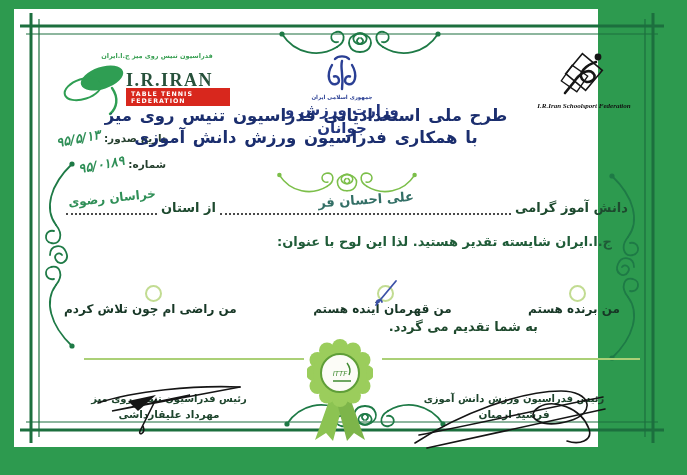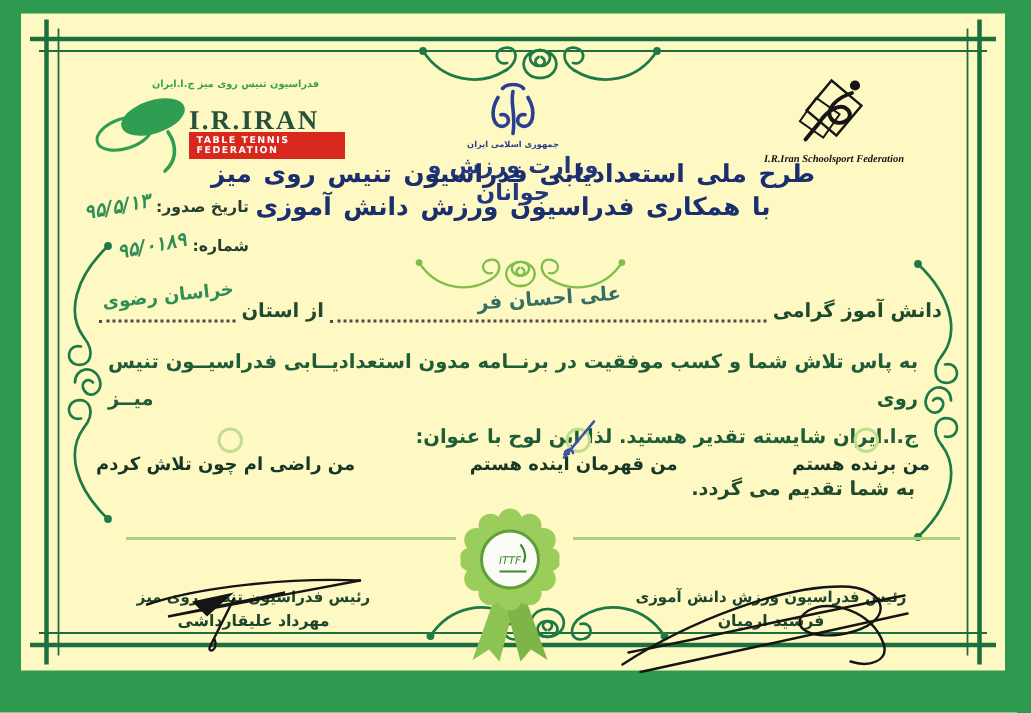--- a/index.html
+++ b/index.html
@@ -1,39 +1,39 @@
 <!DOCTYPE html>
 <html lang="fa"><head>
 <meta charset="utf-8">
 <style>
   html,body{margin:0;padding:0;}
   body{
     width:687px;height:475px;position:relative;overflow:hidden;
     background:#2d9a4f;
     font-family:"DejaVu Sans",sans-serif;
   }
-  .sheet{position:absolute;left:14px;top:9px;width:656px;height:438px;background:#fef9c3;}
+  .sheet{position:absolute;left:14px;top:9px;width:584px;height:438px;background:#ffffff;}
   .abs{position:absolute;}
   svg{display:block;}
   
   .frame{left:0;top:0;width:656px;height:438px;color:#1c6f3e;}
   .orn{color:#1e7a46;}
   .orn path{fill:none;stroke:currentColor;stroke-width:1.8;stroke-linecap:round;}
   .orn circle{fill:currentColor;}
   .divider{color:#7cbf4a;}
   
   .tt-logo{left:48px;top:45px;width:168px;height:64px;}
   .tt-caption{position:absolute;right:8px;top:-2px;width:130px;font-size:6.5px;font-weight:bold;color:#3aa054;text-align:center;direction:rtl;}
   .tt-name{position:absolute;left:64px;top:16px;font-size:18px;font-weight:bold;color:#27513b;letter-spacing:1.5px;font-family:"Liberation Serif","DejaVu Serif",serif;}
   .tt-banner{position:absolute;left:64px;top:34px;background:#d8271d;color:#fff;font-size:6.3px;font-weight:bold;letter-spacing:1px;padding:2px 5px;}
   .emblem-box{left:262px;top:46px;width:132px;text-align:center;}
   .emblem-box svg{margin:0 auto;}
   .gov-line1{font-size:5.5px;font-weight:bold;color:#2a3f94;direction:rtl;margin-top:1px;}
   .gov-line2{font-size:15px;font-weight:bold;color:#23367e;direction:rtl;margin-top:1px;}
-  .ss-logo{left:477px;top:40px;width:130px;text-align:center;}
+  .ss-logo{left:505px;top:40px;width:130px;text-align:center;}
   .ss-logo svg{margin:0 auto;}
   .ss-caption{font-size:7px;font-weight:bold;font-style:italic;color:#111;margin-top:3px;font-family:"Liberation Serif","DejaVu Serif",serif;}
   
   .meta-row{left:26px;width:126px;height:22px;direction:rtl;display:flex;align-items:center;}
   .meta-label{font-size:10.5px;font-weight:bold;color:#26402f;white-space:nowrap;}
   .hand{color:#2f8f57;font-style:italic;font-weight:bold;}
   .meta-val{font-size:13px;transform:rotate(-11deg);margin-right:4px;white-space:nowrap;}
   
   .title{left:0;top:96px;width:100%;text-align:center;direction:rtl;color:#1b2e6e;font-weight:bold;font-size:16.5px;line-height:22px;word-spacing:2px;}
   
@@ -190,21 +190,20 @@
   </svg>
 
   <div class="abs student">
     <span>دانش آموز گرامی</span>
     <span class="dotline dot-name"><span class="hand-name">علی احسان فر</span></span>
     <span>از استان</span>
     <span class="dotline dot-prov"><span class="hand-prov">خراسان رضوی</span></span>
   </div>
 
   <div class="abs bodytext">
-    <div class="jline">به پاس تلاش شما و کسب موفقیت در برنــامه مدون استعدادیــابی فدراسیــون تنیس روی میــز</div>
     <div class="rline">ج.ا.ایران شایسته تقدیر هستید. لذا این لوح با عنوان:</div>
   </div>
 
   <div class="abs options">
     <div class="option">
       <span class="circle">
         
       </span>
       <span class="opt-label">من برنده هستم</span>
     </div>

